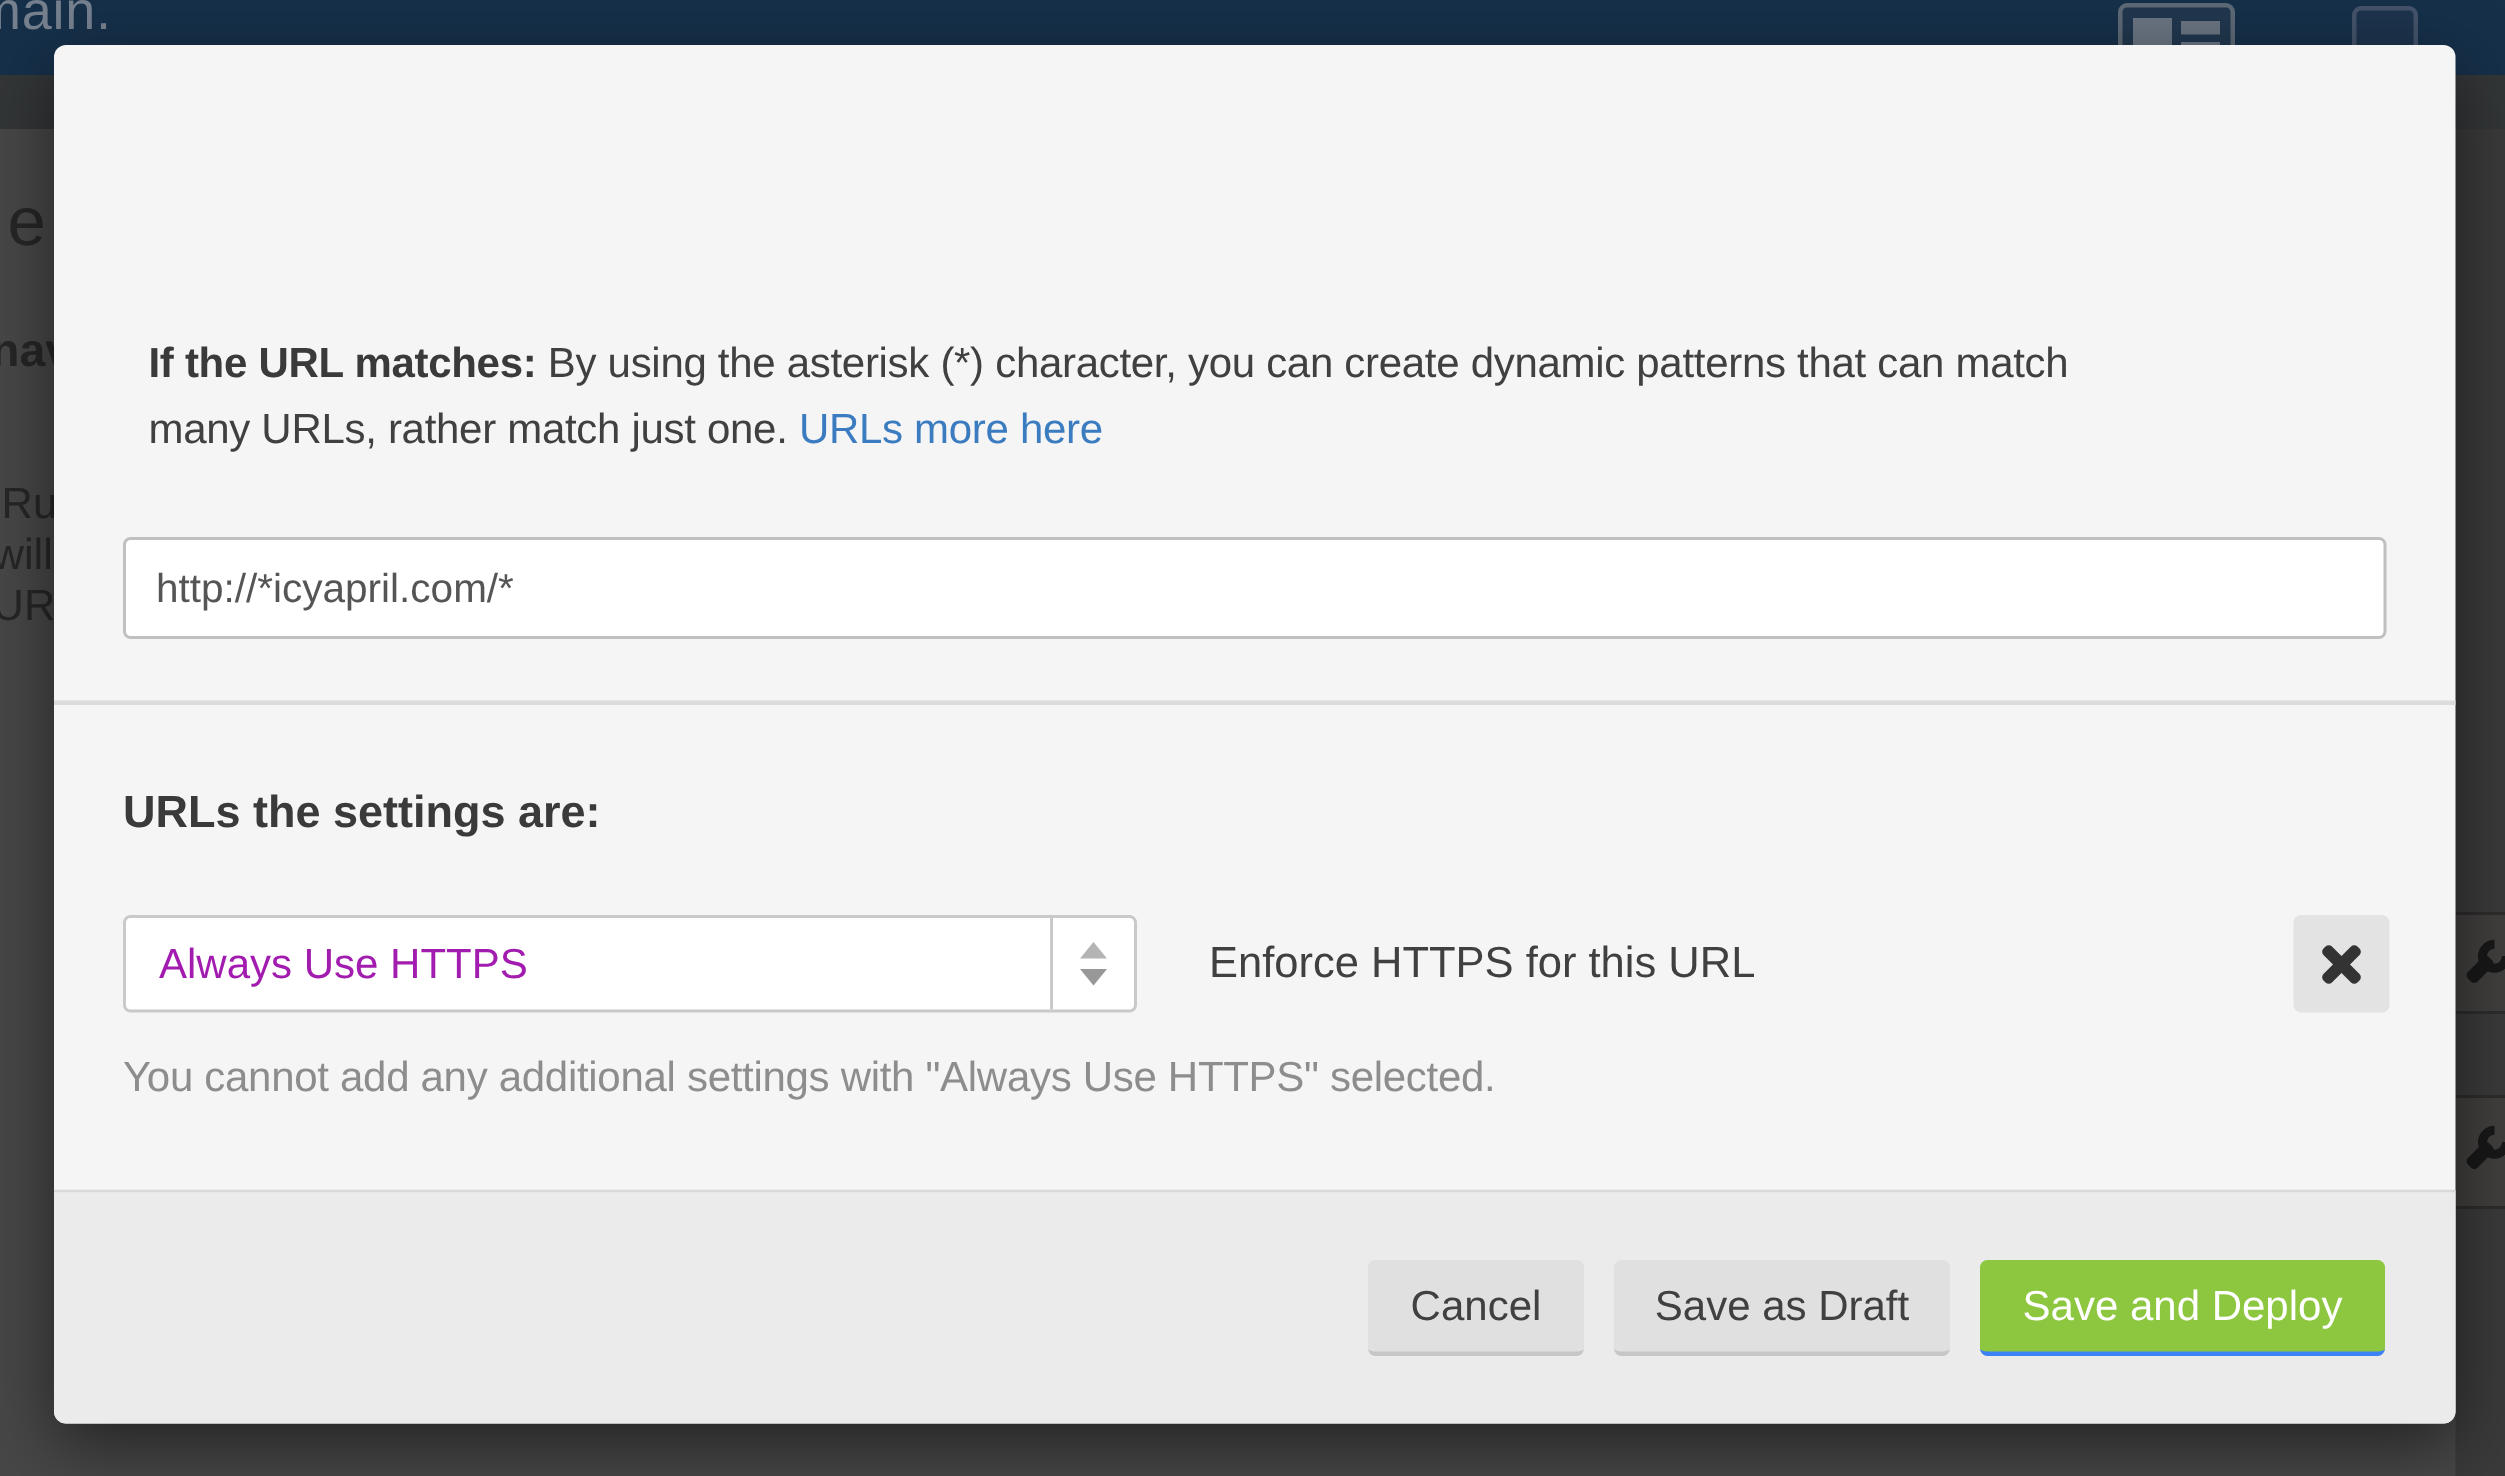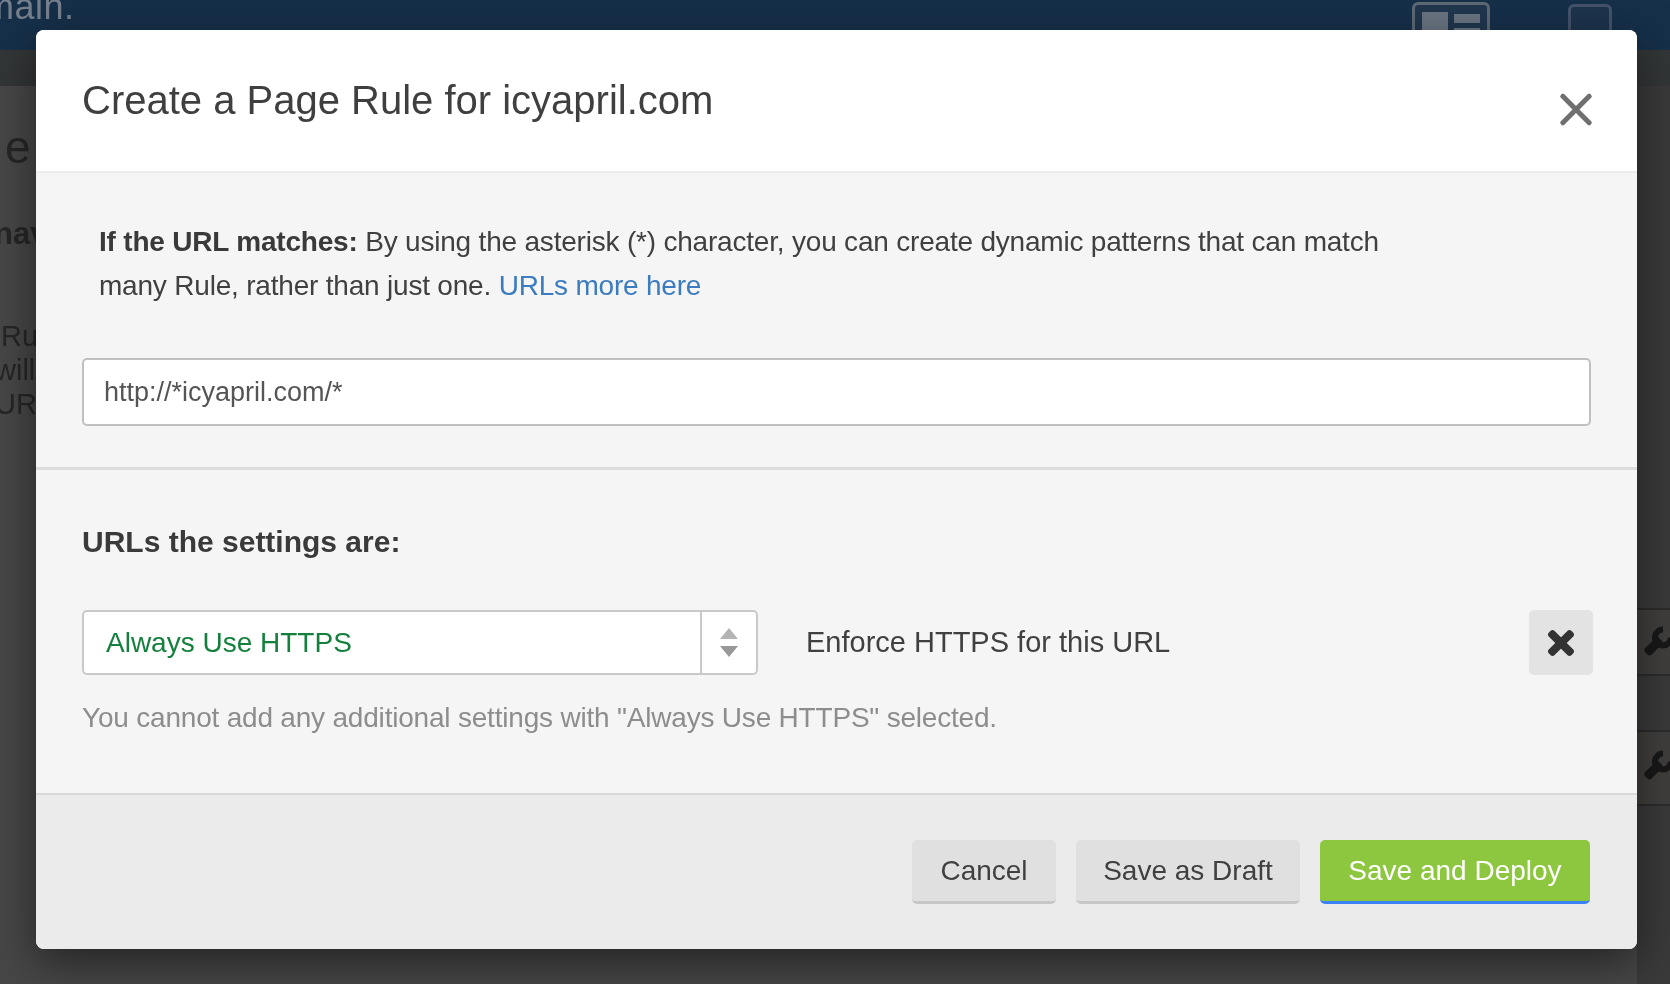--- a/index.html
+++ b/index.html
@@ -106,21 +106,21 @@
 
   .section-settings { position: absolute; left: 0; top: 443px; width: 100%; height: 320px; }
   .settings-heading { position: absolute; left: 46px; top: 52px; font-size: 30px; font-weight: 700; color: #3a3a3a; }
   .select-box {
     position: absolute; left: 46px; top: 137px; width: 676px; height: 65px;
     background: #fff; border: 2px solid #c9c9c9; border-radius: 5px;
     cursor: pointer;
   }
   .select-value {
     position: absolute; left: 22px; top: 0; height: 61px; display: flex; align-items: center;
-    font-size: 28px; color: #15803d;
+    font-size: 28px; color: #a21caf;
   }
   .select-spinner {
     position: absolute; right: 0; top: 0; width: 56px; height: 61px;
     border-left: 2px solid #c9c9c9;
     display: flex; flex-direction: column; align-items: center; justify-content: center; gap: 7px;
   }
   .tri-up { width: 0; height: 0; border-left: 9px solid transparent; border-right: 9px solid transparent; border-bottom: 11px solid #b4b4b4; }
   .tri-down { width: 0; height: 0; border-left: 9px solid transparent; border-right: 9px solid transparent; border-top: 11px solid #989898; }
   .setting-desc {
     position: absolute; left: 770px; top: 137px; height: 65px;
@@ -181,32 +181,25 @@
 
   <div class="right-strip"></div>
   <div class="right-cell-1"></div>
   <div class="right-cell-2"></div>
   <div class="wrench wrench-1"></div>
   <div class="wrench wrench-2"></div>
 </div>
 
 <div class="modal">
 
-  <div class="modal-header">
-    <div class="modal-title">Create a Page Rule for icyapril.com</div>
-    <div class="close-btn">
-        <i></i>
-        <i></i>
-      </div>
-  </div>
 
   <div class="section-url">
     <div class="intro">
       <span class="line"><b>If the URL matches:</b><span> By using the asterisk (*) character, you can create dynamic patterns that can match</span></span>
-      <span class="line"><span>many Rule, rather than just one. </span><a class="learn-link">URLs more here</a></span>
+      <span class="line"><span>many URLs, rather match just one. </span><a class="learn-link">URLs more here</a></span>
     </div>
     <input class="url-input" type="text" value="http://*icyapril.com/*" style="">
   </div>
 
   <div class="section-settings">
     <div class="settings-heading">URLs the settings are:</div>
 
     <div class="select-box">
       <span class="select-value">Always Use HTTPS</span>
       <span class="select-spinner">

